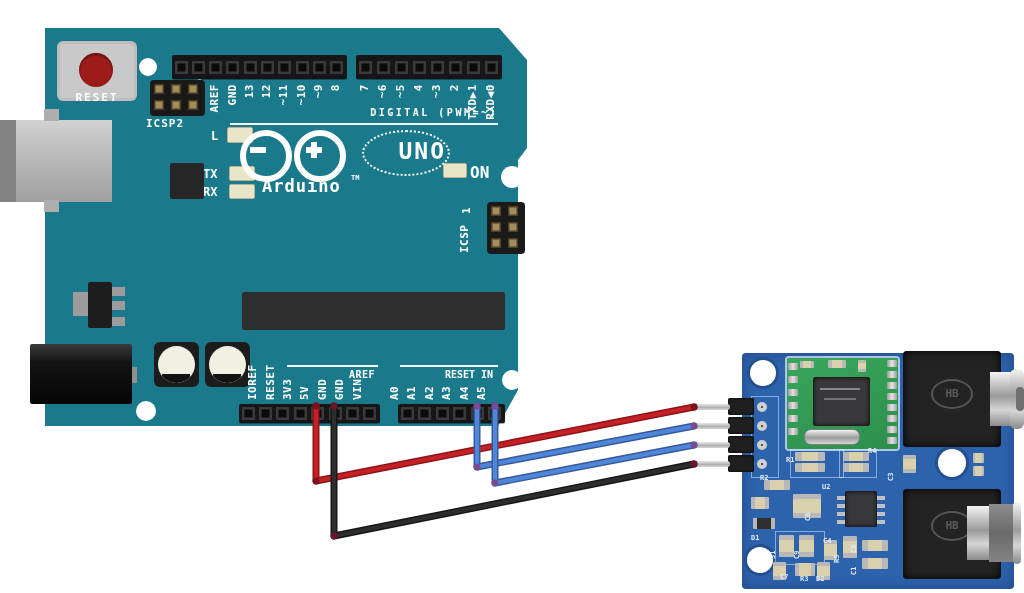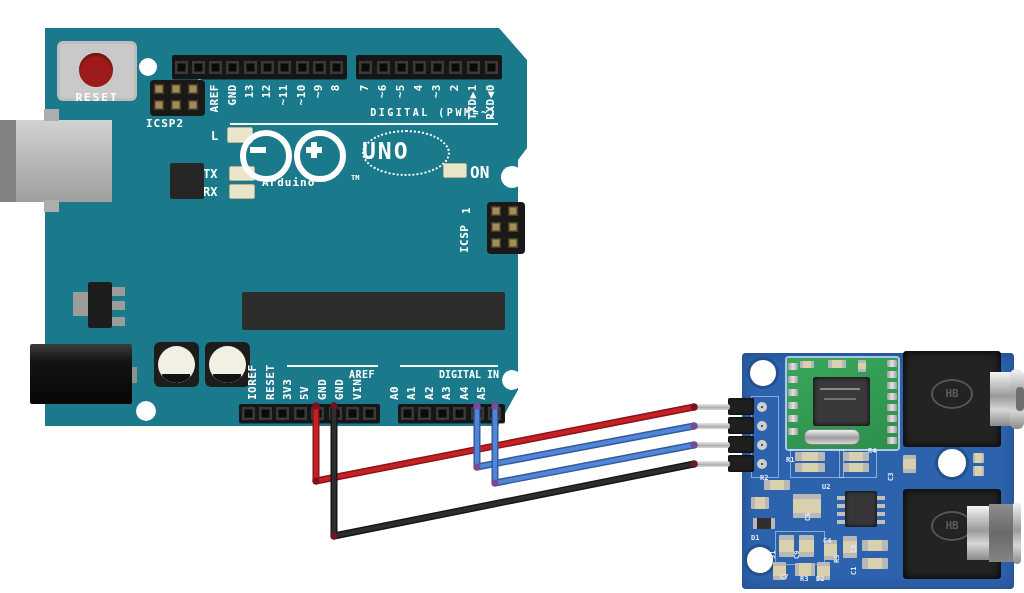--- a/index.html
+++ b/index.html
@@ -77,45 +77,45 @@
   <div class="abs hole" style="left:501px;top:166px;width:22px;height:22px"></div>
   <div class="abs hole" style="left:502px;top:370px;width:20px;height:20px"></div>
   <div class="abs hole" style="left:136px;top:401px;width:20px;height:20px"></div>
   <div class="abs hole" style="left:197px;top:79px;width:5px;height:5px"></div>
 
   <div class="abs line" style="left:230px;top:123px;width:268px;height:2px"></div>
   <span class="abs silk" style="left:348px;top:107px;width:150px;text-align:right;font-size:10px;letter-spacing:2.5px">DIGITAL (PWM=~)</span>
   <div class="abs line" style="left:287px;top:365px;width:91px;height:2px"></div>
   <span class="abs silk" style="left:332px;top:369px;width:60px;text-align:center;font-size:10px;letter-spacing:.5px">AREF</span>
   <div class="abs line" style="left:400px;top:365px;width:98px;height:2px"></div>
-  <span class="abs silk" style="left:436px;top:369px;width:66px;text-align:center;font-size:10px">DIGITAL IN</span>
+  <span class="abs silk" style="left:436px;top:369px;width:66px;text-align:center;font-size:10px">RESET IN</span>
 
   <span class="abs silk" style="left:146px;top:117px;font-size:11px;letter-spacing:1px">ICSP2</span>
 
   <span class="abs silk" style="left:211px;top:129px;font-size:12px">L</span>
   <div class="abs led" style="left:227px;top:127px;width:24px;height:14px"></div>
   <span class="abs silk" style="left:203px;top:167px;font-size:12px">TX</span>
   <div class="abs led" style="left:229px;top:166px;width:24px;height:13px"></div>
   <span class="abs silk" style="left:203px;top:185px;font-size:12px">RX</span>
   <div class="abs led" style="left:229px;top:184px;width:24px;height:13px"></div>
   <div class="abs led" style="left:443px;top:163px;width:22px;height:13px"></div>
   <span class="abs silk" style="left:470px;top:163px;font-size:16px">ON</span>
 
   <div class="abs chip" style="left:170px;top:163px;width:34px;height:36px;background:#262626"></div>
 
   <div class="abs ring" style="left:240px;top:130px;width:40px;height:40px"></div>
   <div class="abs" style="left:250px;top:147px;width:16px;height:6px;background:#fff"></div>
   <div class="abs ring" style="left:294px;top:130px;width:40px;height:40px"></div>
   <div class="abs" style="left:306px;top:147px;width:16px;height:6px;background:#fff"></div>
   <div class="abs" style="left:311px;top:142px;width:6px;height:16px;background:#fff"></div>
-  <span class="abs silk" style="left:262px;top:176px;font-size:11px;letter-spacing:1px">Arduino</span>
+  <span class="abs silk" style="left:262px;top:176px;font-size:17px;letter-spacing:1px">Arduino</span>
   <span class="abs silk" style="left:351px;top:174px;font-size:7px">TM</span>
 
   <div class="abs" style="left:362px;top:130px;width:84px;height:42px;border:2px dotted #fff;border-radius:50%"></div>
-  <span class="abs silk" style="left:362px;top:130px;width:84px;line-height:42px;text-align:left;font-size:23px;letter-spacing:2px">UNO</span>
+  <span class="abs silk" style="left:362px;top:130px;width:84px;line-height:42px;text-align:right;font-size:23px;letter-spacing:2px">UNO</span>
 
   <div class="abs chip" style="left:242px;top:292px;width:263px;height:38px"></div>
 
   <div class="abs" style="left:73px;top:292px;width:17px;height:24px;background:#9c9c9c"></div>
   <div class="abs" style="left:88px;top:282px;width:24px;height:46px;background:#1d1d1d;border-radius:2px"></div>
   <div class="abs" style="left:112px;top:287px;width:13px;height:9px;background:#9c9c9c"></div>
   <div class="abs" style="left:112px;top:301px;width:13px;height:9px;background:#9c9c9c"></div>
   <div class="abs" style="left:112px;top:317px;width:13px;height:9px;background:#9c9c9c"></div>
 
   <div class="abs capbody" style="left:154px;top:342px;width:45px;height:45px"></div>

